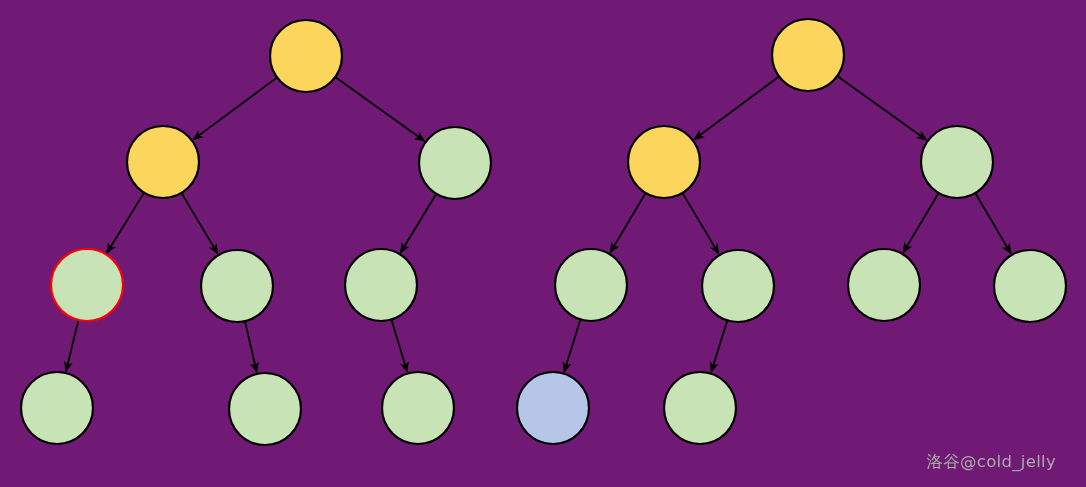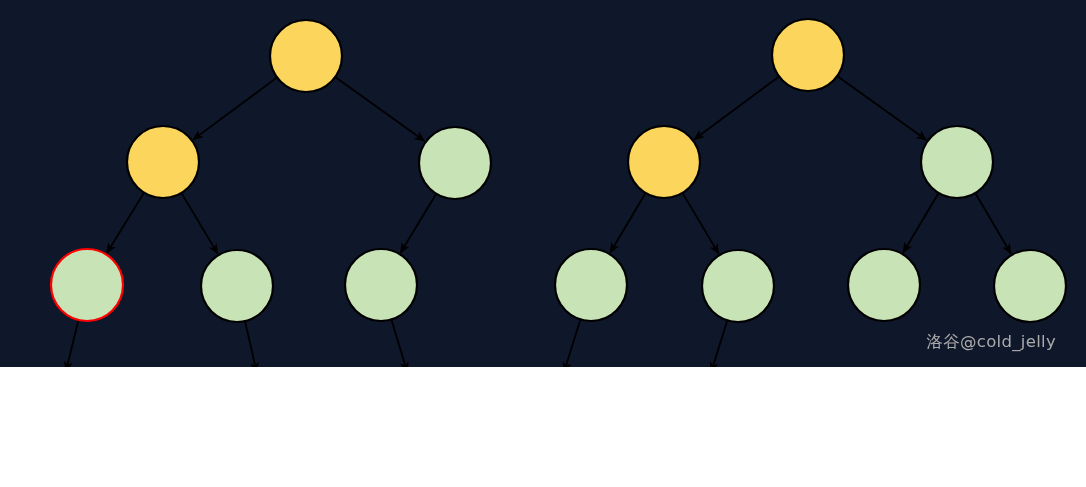--- a/index.html
+++ b/index.html
@@ -4,22 +4,22 @@
 <style>
   html, body {
     margin: 0;
     padding: 0;
     background: #ffffff;
     font-family: "DejaVu Sans", "Liberation Sans", sans-serif;
   }
   .canvas {
     position: relative;
     width: 1086px;
-    height: 367px;
-    background: #0f172a;
+    height: 487px;
+    background: #701a75;
     overflow: hidden;
   }
   .canvas svg {
     position: absolute;
     top: 0;
     left: 0;
   }
   .watermark {
     position: absolute;
     right: 30px;

